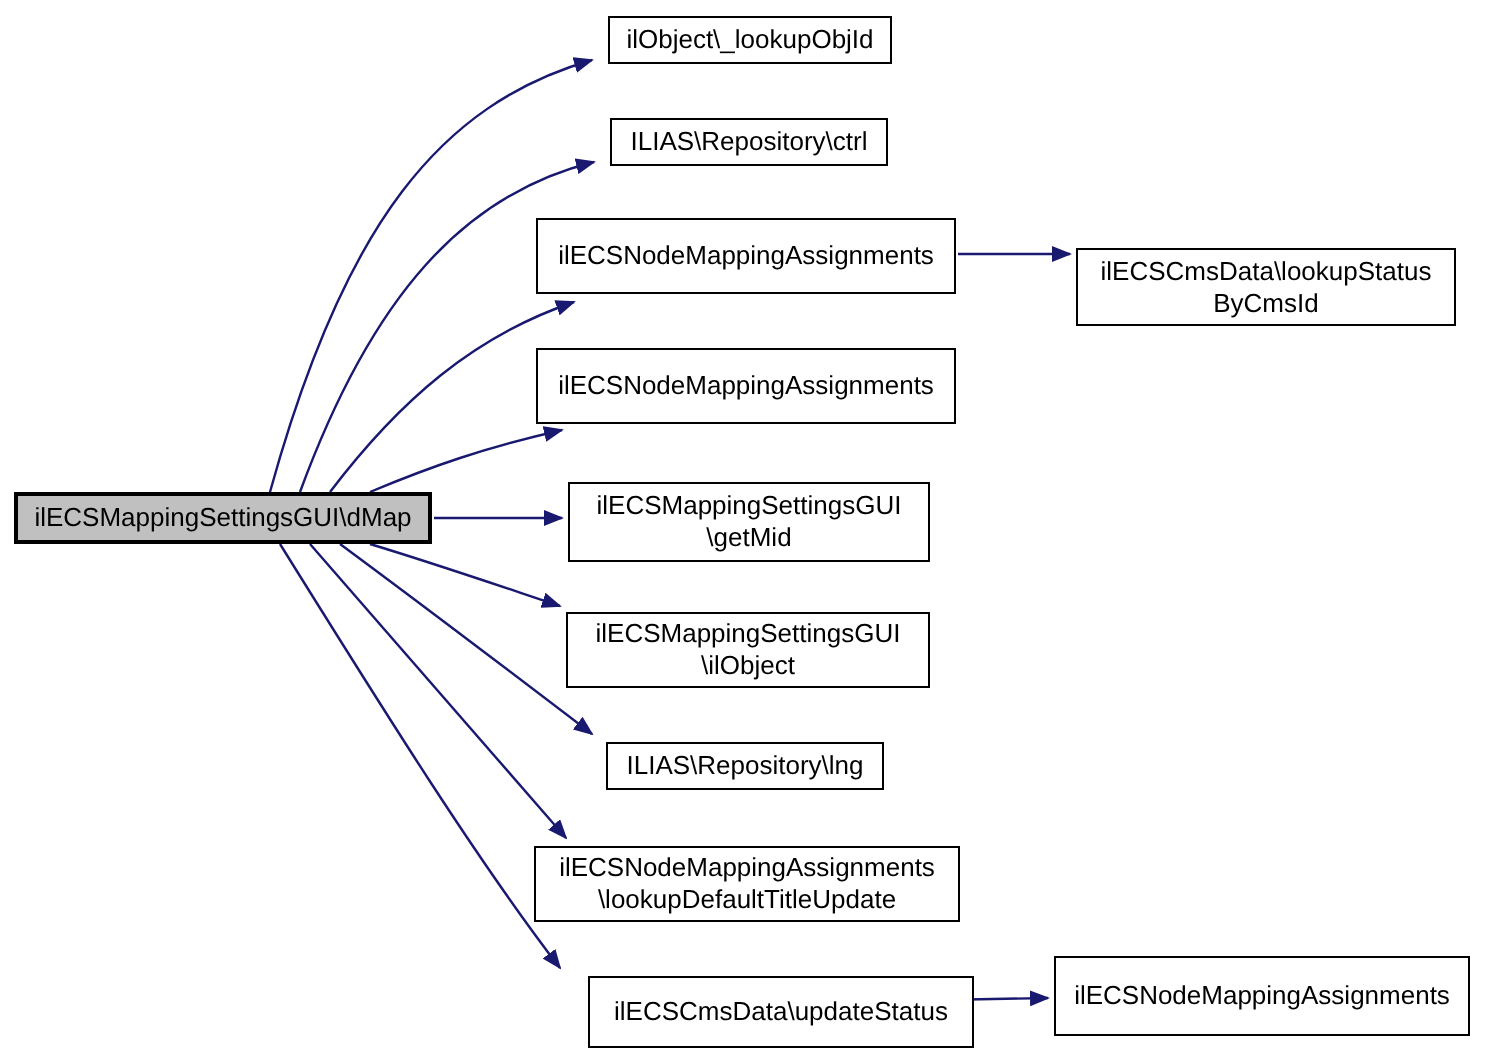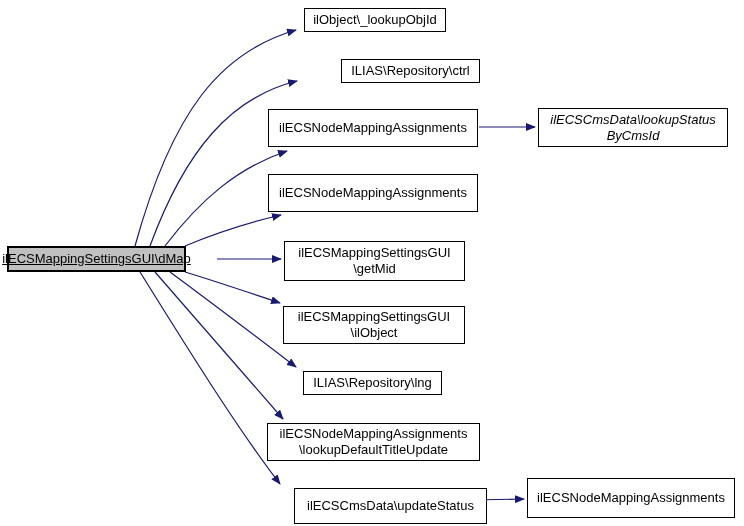--- a/index.html
+++ b/index.html
@@ -68,37 +68,37 @@
     <path d="M185,246 C216,233 242,224 281,215" marker-end="url(#arrow)"></path>
     <path d="M217,259 L281,259" marker-end="url(#arrow)"></path>
     <path d="M185,272 C218,282 247,292 280,303" marker-end="url(#arrow)"></path>
     <path d="M170,272 C216,306 258,338 296,367" marker-end="url(#arrow)"></path>
     <path d="M155,272 C206,331 247,378 283,419" marker-end="url(#arrow)"></path>
     <path d="M140,272 C196,362 240,432 280,484" marker-end="url(#arrow)"></path>
     <path d="M479,127 L535,127" marker-end="url(#arrow)"></path>
     <path d="M471,500 L524,499" marker-end="url(#arrow)"></path>
   </svg>
 
-  <div class="node focus" style="left:7px; top:246px; width:179px; height:26px;text-decoration:underline;">
+  <div class="node focus" style="left:7px; top:246px; width:209px; height:26px;">
     <span>ilECSMappingSettingsGUI\dMap</span>
   </div>
 
   <div class="node" style="left:304px; top:8px; width:142px; height:24px;">
     <span>ilObject\_lookupObjId</span>
   </div>
 
-  <div class="node" style="left:305px; top:59px; width:139px; height:24px;margin-left:36px;">
+  <div class="node" style="left:305px; top:59px; width:139px; height:24px;">
     <span>ILIAS\Repository\ctrl</span>
   </div>
 
   <div class="node" style="left:268px; top:109px; width:210px; height:38px;">
     <span>ilECSNodeMappingAssignments</span>
   </div>
 
-  <div class="node" style="left:538px; top:108px; width:190px; height:39px;font-style:italic;">
+  <div class="node" style="left:538px; top:124px; width:190px; height:39px;">
     <span>ilECSCmsData\lookupStatus</span>
     <span>ByCmsId</span>
   </div>
 
   <div class="node" style="left:268px; top:174px; width:210px; height:38px;">
     <span>ilECSNodeMappingAssignments</span>
   </div>
 
   <div class="node" style="left:284px; top:241px; width:181px; height:40px;">
     <span>ilECSMappingSettingsGUI</span>

